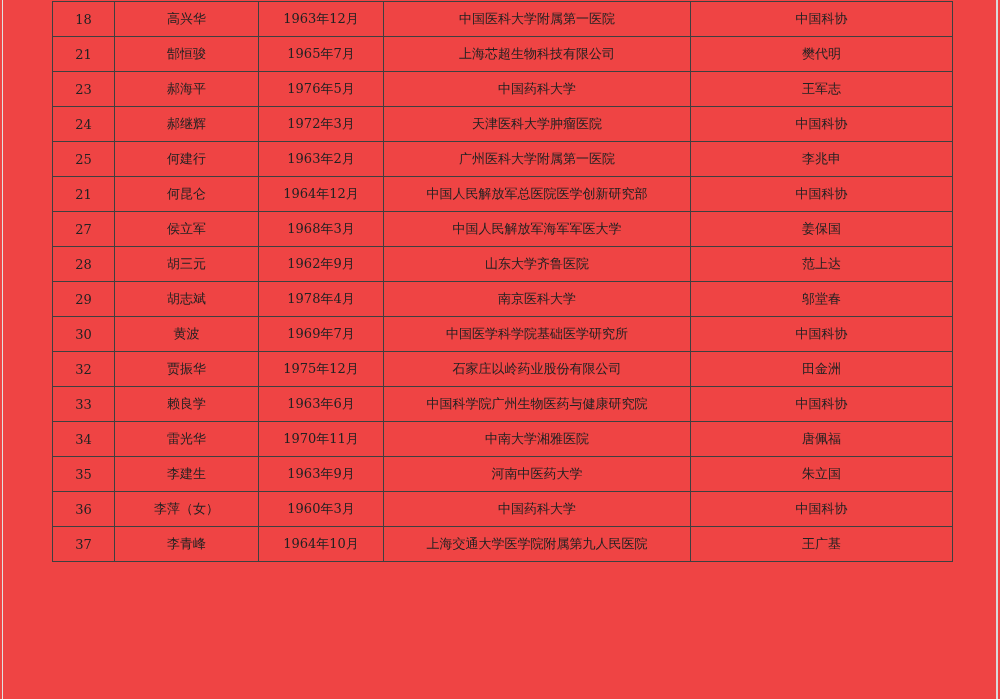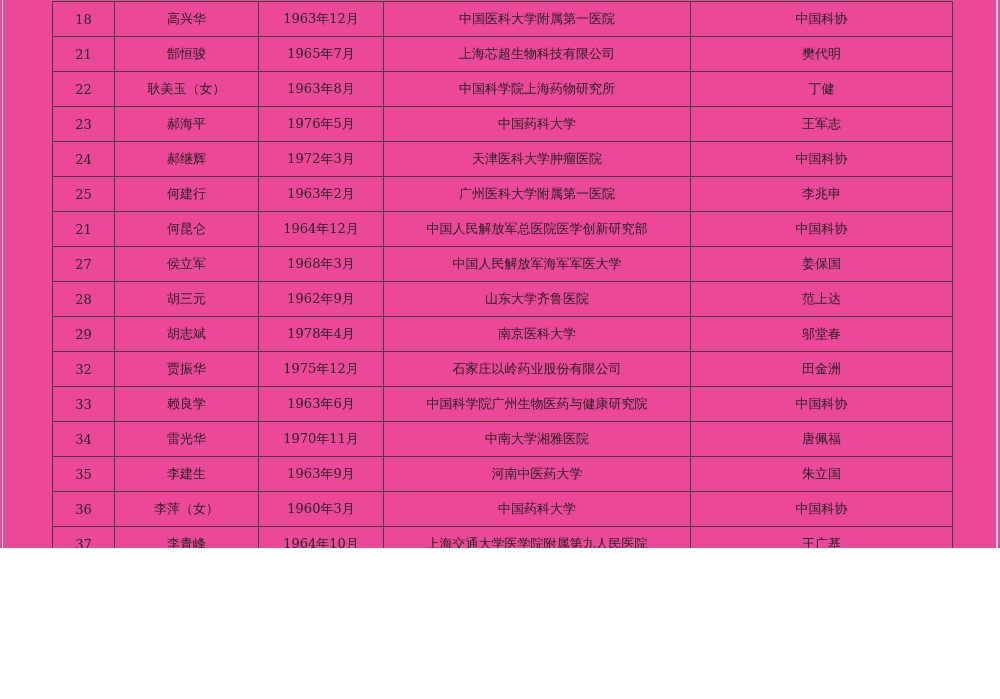--- a/index.html
+++ b/index.html
@@ -1,20 +1,20 @@
 <!DOCTYPE html>
 <html><head>
 <meta charset="utf-8">
 <style>
   html, body { margin: 0; padding: 0; background: #ffffff; }
   .stage {
     position: relative;
     width: 1000px;
-    height: 548px;
-    background: #ec4899;
+    height: 699px;
+    background: #ef4444;
     overflow: hidden;
     font-family: "DejaVu Serif", serif;
   }
   .page-edge {
     position: absolute;
     top: 0;
     height: 699px;
     background: #e0e0e0;
   }
   .page-edge.left  { left: 2px;  width: 1px; }
@@ -68,27 +68,20 @@
           <td>中国科协</td>
         </tr>
         <tr>
           <td>21</td>
           <td>郜恒骏</td>
           <td>1965年7月</td>
           <td>上海芯超生物科技有限公司</td>
           <td>樊代明</td>
         </tr>
         <tr>
-          <td>22</td>
-          <td>耿美玉（女）</td>
-          <td>1963年8月</td>
-          <td>中国科学院上海药物研究所</td>
-          <td>丁健</td>
-        </tr>
-        <tr>
           <td>23</td>
           <td>郝海平</td>
           <td>1976年5月</td>
           <td>中国药科大学</td>
           <td>王军志</td>
         </tr>
         <tr>
           <td>24</td>
           <td>郝继辉</td>
           <td>1972年3月</td>
@@ -124,20 +117,27 @@
           <td>范上达</td>
         </tr>
         <tr>
           <td>29</td>
           <td>胡志斌</td>
           <td>1978年4月</td>
           <td>南京医科大学</td>
           <td>邬堂春</td>
         </tr>
         <tr>
+          <td>30</td>
+          <td>黄波</td>
+          <td>1969年7月</td>
+          <td>中国医学科学院基础医学研究所</td>
+          <td>中国科协</td>
+        </tr>
+        <tr>
           <td>32</td>
           <td>贾振华</td>
           <td>1975年12月</td>
           <td>石家庄以岭药业股份有限公司</td>
           <td>田金洲</td>
         </tr>
         <tr>
           <td>33</td>
           <td>赖良学</td>
           <td>1963年6月</td>

